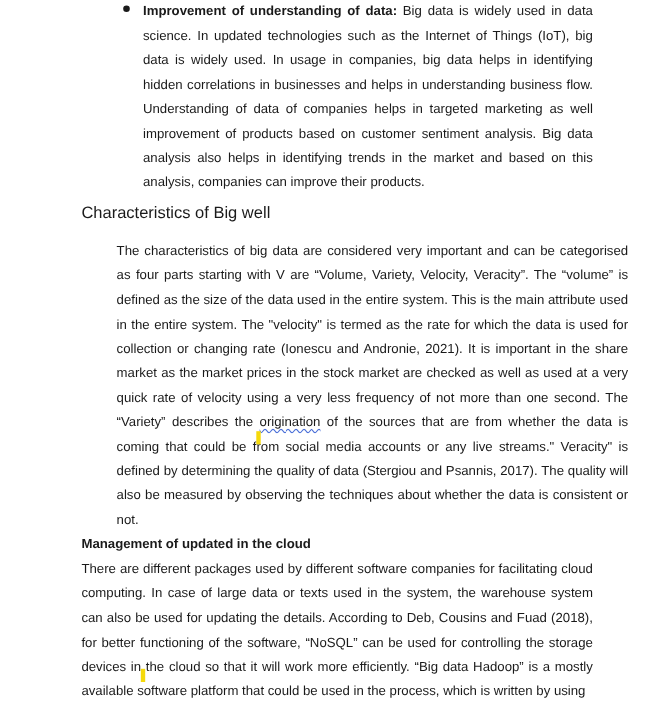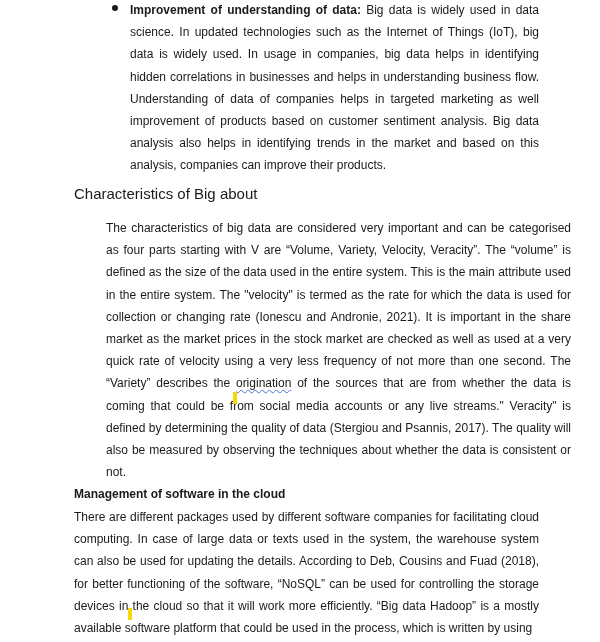--- a/index.html
+++ b/index.html
@@ -88,25 +88,25 @@
 </head>
 <body>
 
 <div class="page">
 
   <span class="bullet-dot"></span>
   <div class="bullet-block">
     <span class="bold">Improvement of understanding of data:</span><span> Big data is widely used in data science. In updated technologies such as the Internet of Things (IoT), big data is widely used. In usage in companies, big data helps in identifying hidden correlations in businesses and helps in understanding business flow. Understanding of data of companies helps in targeted marketing as well improvement of products based on customer sentiment analysis. Big data analysis also helps in identifying trends in the market and based on this analysis, companies can improve their products.</span>
   </div>
 
-  <div class="heading">Characteristics of Big about</div>
+  <div class="heading">Characteristics of Big well</div>
 
   <div class="para para1">
     <span>The characteristics of big data are considered very important and can be categorised as four parts starting with V are “Volume, Variety, Velocity, Veracity”. The “volume” is defined as the size of the data used in the entire system. This is the main attribute used in the entire system. The "velocity" is termed as the rate for which the data is used for collection or changing rate (Ionescu and Andronie, 2021). It is important in the share market as the market prices in the stock market are checked as well as used at a very quick rate of velocity using a very less frequency of not more than one second. The “Variety” describes the </span><span class="squiggle">origination</span><span> of the sources that are from whether the data is coming that could be from social media accounts or any live streams." Veracity" is defined by determining the quality of data (Stergiou and Psannis, 2017). The quality will also be measured by observing the techniques about whether the data is consistent or not.</span>
   </div>
 
-  <div class="subheading">Management of software in the cloud</div>
+  <div class="subheading">Management of updated in the cloud</div>
 
   <div class="para para2">There are different packages used by different software companies for facilitating cloud computing. In case of large data or texts used in the system, the warehouse system can also be used for updating the details. According to Deb, Cousins and Fuad (2018), for better functioning of the software, “NoSQL” can be used for controlling the storage devices in the cloud so that it will work more efficiently. “Big data Hadoop” is a mostly available software platform that could be used in the process, which is written by using</div>
 
   <span class="cursor-mark cursor-1"></span>
   <span class="cursor-mark cursor-2"></span>
 </div>
 
 </body></html>

